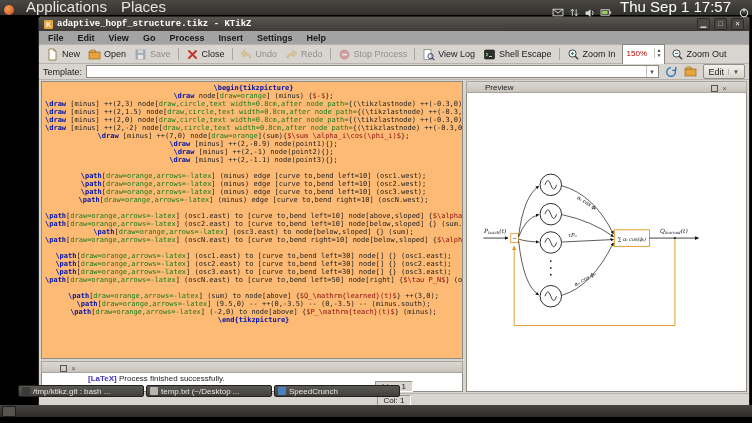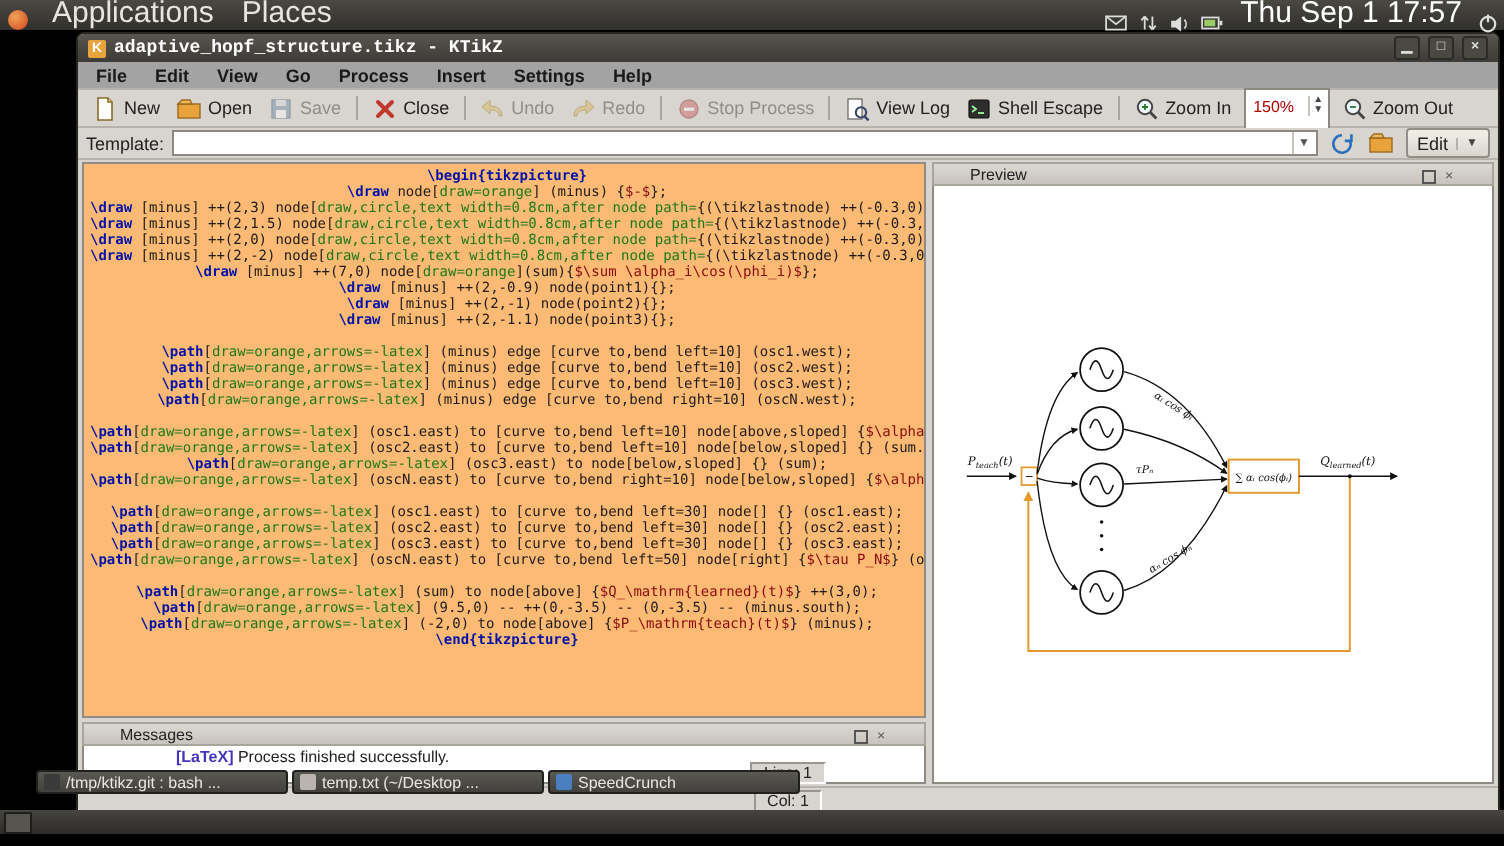--- a/index.html
+++ b/index.html
@@ -330,21 +330,20 @@
             <div class="code-line"><span class="seg-k">\path</span><span class="seg-p">[</span><span class="seg-o">draw=orange,arrows=-latex</span><span class="seg-p">] (osc3.east) to [curve to,bend left=30] node[] {} (osc3.east);</span></div>
             <div class="code-line"><span class="seg-k">\path</span><span class="seg-p">[</span><span class="seg-o">draw=orange,arrows=-latex</span><span class="seg-p">] (oscN.east) to [curve to,bend left=50] node[right] {</span><span class="seg-m">$\tau P_N$</span><span class="seg-p">} (oscN.east);</span></div>
             <div class="code-line">&nbsp;</div>
             <div class="code-line"><span class="seg-k">\path</span><span class="seg-p">[</span><span class="seg-o">draw=orange,arrows=-latex</span><span class="seg-p">] (sum) to node[above] {</span><span class="seg-m">$Q_\mathrm{learned}(t)$</span><span class="seg-p">} ++(3,0);</span></div>
             <div class="code-line"><span class="seg-k">\path</span><span class="seg-p">[</span><span class="seg-o">draw=orange,arrows=-latex</span><span class="seg-p">] (9.5,0) -- ++(0,-3.5) -- (0,-3.5) -- (minus.south);</span></div>
             <div class="code-line"><span class="seg-k">\path</span><span class="seg-p">[</span><span class="seg-o">draw=orange,arrows=-latex</span><span class="seg-p">] (-2,0) to node[above] {</span><span class="seg-m">$P_\mathrm{teach}(t)$</span><span class="seg-p">} (minus);</span></div>
             <div class="code-line"><span class="seg-k">\end{tikzpicture}</span></div>
           </div>
         <div class="messages">
           <div class="dockhead">
-            <span class="dtitle">Messages</span>
             <span class="dico dsq"></span>
             <span class="dico">×</span>
           </div>
           <div class="msgbody">
             <span class="msgtag">[LaTeX]</span><span> Process finished successfully.</span>
           </div>
         </div>
       </div>
 
       <div class="splitter"></div>

